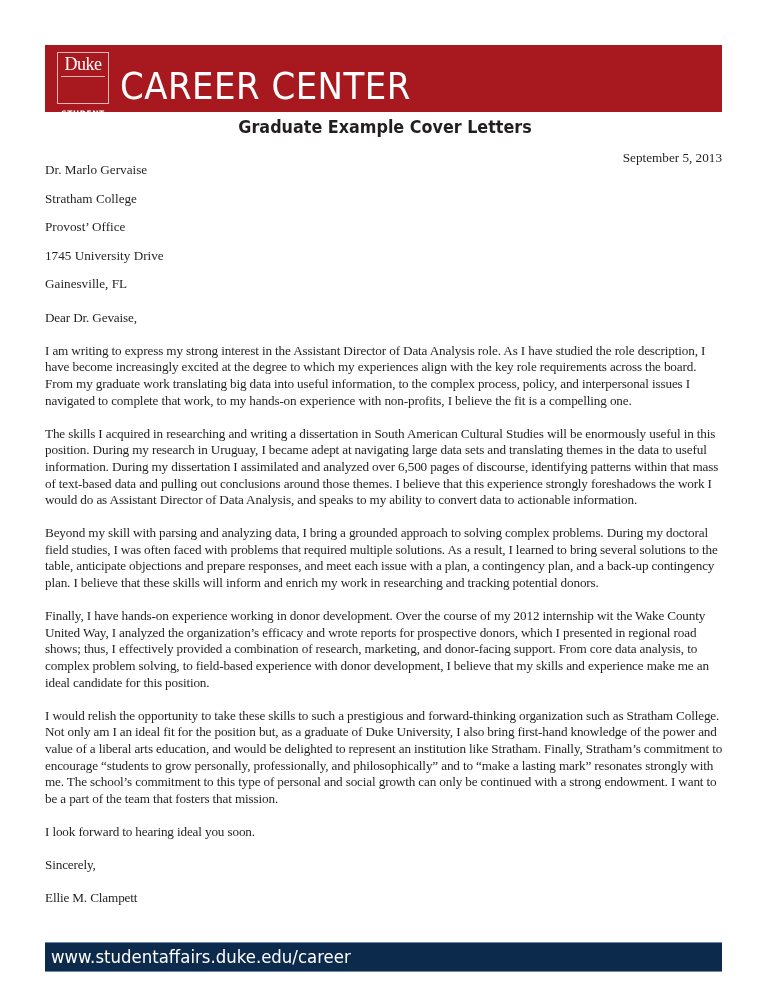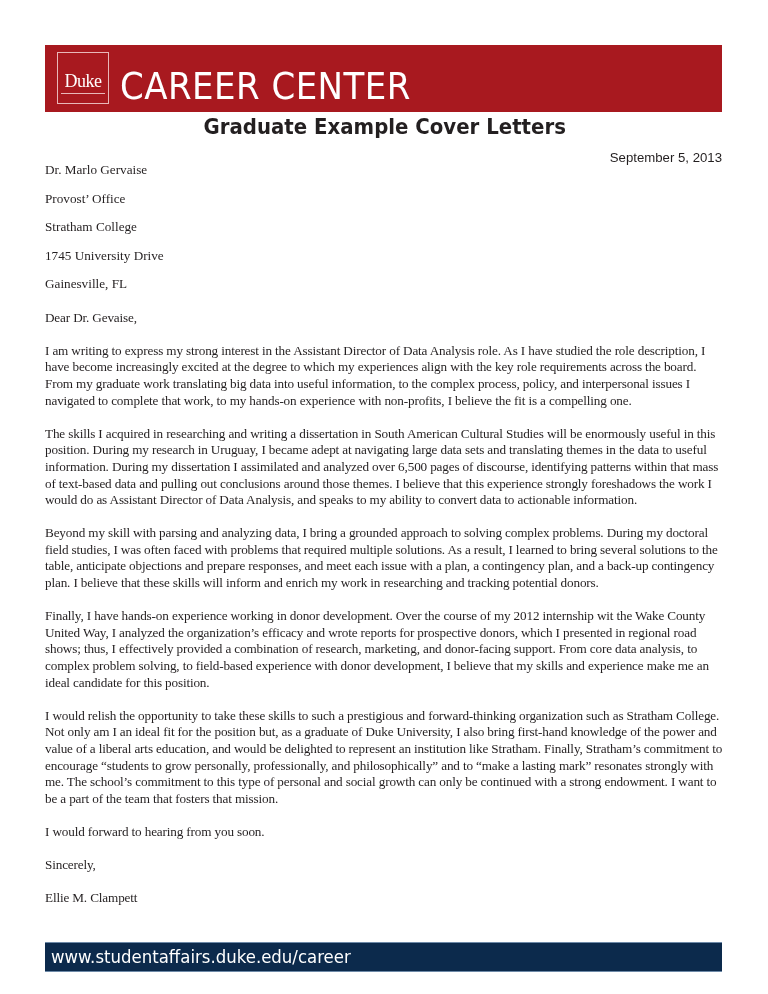--- a/index.html
+++ b/index.html
@@ -31,21 +31,21 @@
       height: 52px;
       border: 1px solid #e9b7b9;
       box-sizing: border-box;
       color: #ffffff;
       text-align: center;
     }
     .logo-duke {
       font-family: "Liberation Serif", serif;
       font-size: 18px;
       line-height: 20px;
-      margin-top: 18px;
+      margin-top: 1px;
       letter-spacing: -0.5px;
     }
     .logo-rule {
       width: 44px;
       height: 1px;
       background: #e9b7b9;
       margin: 2px auto 2px auto;
     }
     .logo-sa {
       font-family: "DejaVu Sans", sans-serif;
@@ -68,21 +68,21 @@
       transform-origin: left center;
     }
     .doc-title {
       position: absolute;
       left: 0;
       top: 116px;
       width: 768px;
       text-align: center;
       font-family: "DejaVu Sans", sans-serif;
       font-weight: bold;
-      font-size: 21px;
+      font-size: 17px;
       line-height: 22px;
       color: #231f20;
       padding-left: 0px;
       box-sizing: border-box;
     }
     .doc-title span {
       display: inline-block;
       transform: translateX(1px) scaleX(0.94);
     }
     .letter {
@@ -92,21 +92,21 @@
       width: 680px;
       font-family: "Liberation Serif", serif;
       font-size: 13.2px;
       line-height: 16.6px;
       color: #231f20;
     }
     .date {
       position: absolute;
       right: 46px;
       top: 150px;
-      font-family: Liberation Sans, sans-serif;
+      font-family: Liberation Serif, serif;
       font-size: 13.2px;
       line-height: 16.6px;
       color: #231f20;
     }
     .addr-line {
       display: block;
       white-space: nowrap;
       margin-top: 12px;
     }
     .gap {
@@ -156,39 +156,39 @@
 
 <div class="doc-title">
   <span>Graduate Example Cover Letters</span>
 </div>
 
 <div class="date">September 5, 2013</div>
 
 <div class="letter">
   <div>
     <span class="addr-line">Dr. Marlo Gervaise</span>
+    <span class="addr-line">Stratham College</span>
     <span class="addr-line">Provost’ Office</span>
-    <span class="addr-line">Stratham College</span>
     <span class="addr-line">1745 University Drive</span>
     <span class="addr-line">Gainesville, FL</span>
   </div>
   <div class="gap"></div>
   <p class="para">Dear Dr. Gevaise,</p>
   <div class="gap"></div>
   <p class="para">I am writing to express my strong interest in the Assistant Director of Data Analysis role.  As I have studied the role description, I have become increasingly excited at the degree to which my experiences align with the key role requirements across the board.  From my graduate work translating big data into useful information, to the complex process, policy, and interpersonal issues I navigated to complete that work, to my hands-on experience with non-profits, I believe the fit is a compelling one.</p>
   <div class="gap"></div>
   <p class="para">The skills I acquired in researching and writing a dissertation in South American Cultural Studies will be enormously useful in this position.  During my research in Uruguay, I became adept at navigating large data sets and translating themes in the data to useful information.  During my dissertation I assimilated and analyzed over 6,500 pages of discourse, identifying patterns within that mass of text-based data and pulling out conclusions around those themes.  I believe that this experience strongly foreshadows the work I would do as Assistant Director of Data Analysis, and speaks to my ability to convert data to actionable information.</p>
   <div class="gap"></div>
   <p class="para">Beyond my skill with parsing and analyzing data, I bring a grounded approach to solving complex problems. During my doctoral field studies, I was often faced with problems that required multiple solutions.  As a result, I learned to bring several solutions to the table, anticipate objections and prepare responses, and meet each issue with a plan, a contingency plan, and a back-up contingency plan.  I believe that these skills will inform and enrich my work in researching and tracking potential donors.</p>
   <div class="gap"></div>
   <p class="para">Finally, I have hands-on experience working in donor development.  Over the course of my 2012 internship wit the Wake County United Way, I analyzed the organization’s efficacy and wrote reports for prospective donors, which I presented in regional road shows; thus, I effectively provided a combination of research, marketing, and donor-facing support.  From core data analysis, to complex problem solving, to field-based experience with donor development, I believe that my skills and experience make me an ideal candidate for this position.</p>
   <div class="gap"></div>
   <p class="para">I would relish the opportunity to take these skills to such a prestigious and forward-thinking organization such as Stratham College.  Not only am I an ideal fit for the position but, as a graduate of Duke University, I also bring first-hand knowledge of the power and value of a liberal arts education, and would be delighted to represent an institution like Stratham.  Finally, Stratham’s commitment to encourage “students to grow personally, professionally, and philosophically” and to “make a lasting mark” resonates strongly with me.  The school’s commitment to this type of personal and social growth can only be continued with a strong endowment. I want to be a part of the team that fosters that mission.</p>
   <div class="gap"></div>
-  <p class="para">I would forward to hearing from you soon.</p>
+  <p class="para">I look forward to hearing ideal you soon.</p>
   <div class="gap"></div>
   <p class="para">Sincerely,</p>
   <div class="gap"></div>
   <p class="para">Ellie M. Clampett</p>
 </div>
 
 <div class="footer-bar">
   <div class="footer-url">www.studentaffairs.duke.edu/career</div>
 </div>
 

